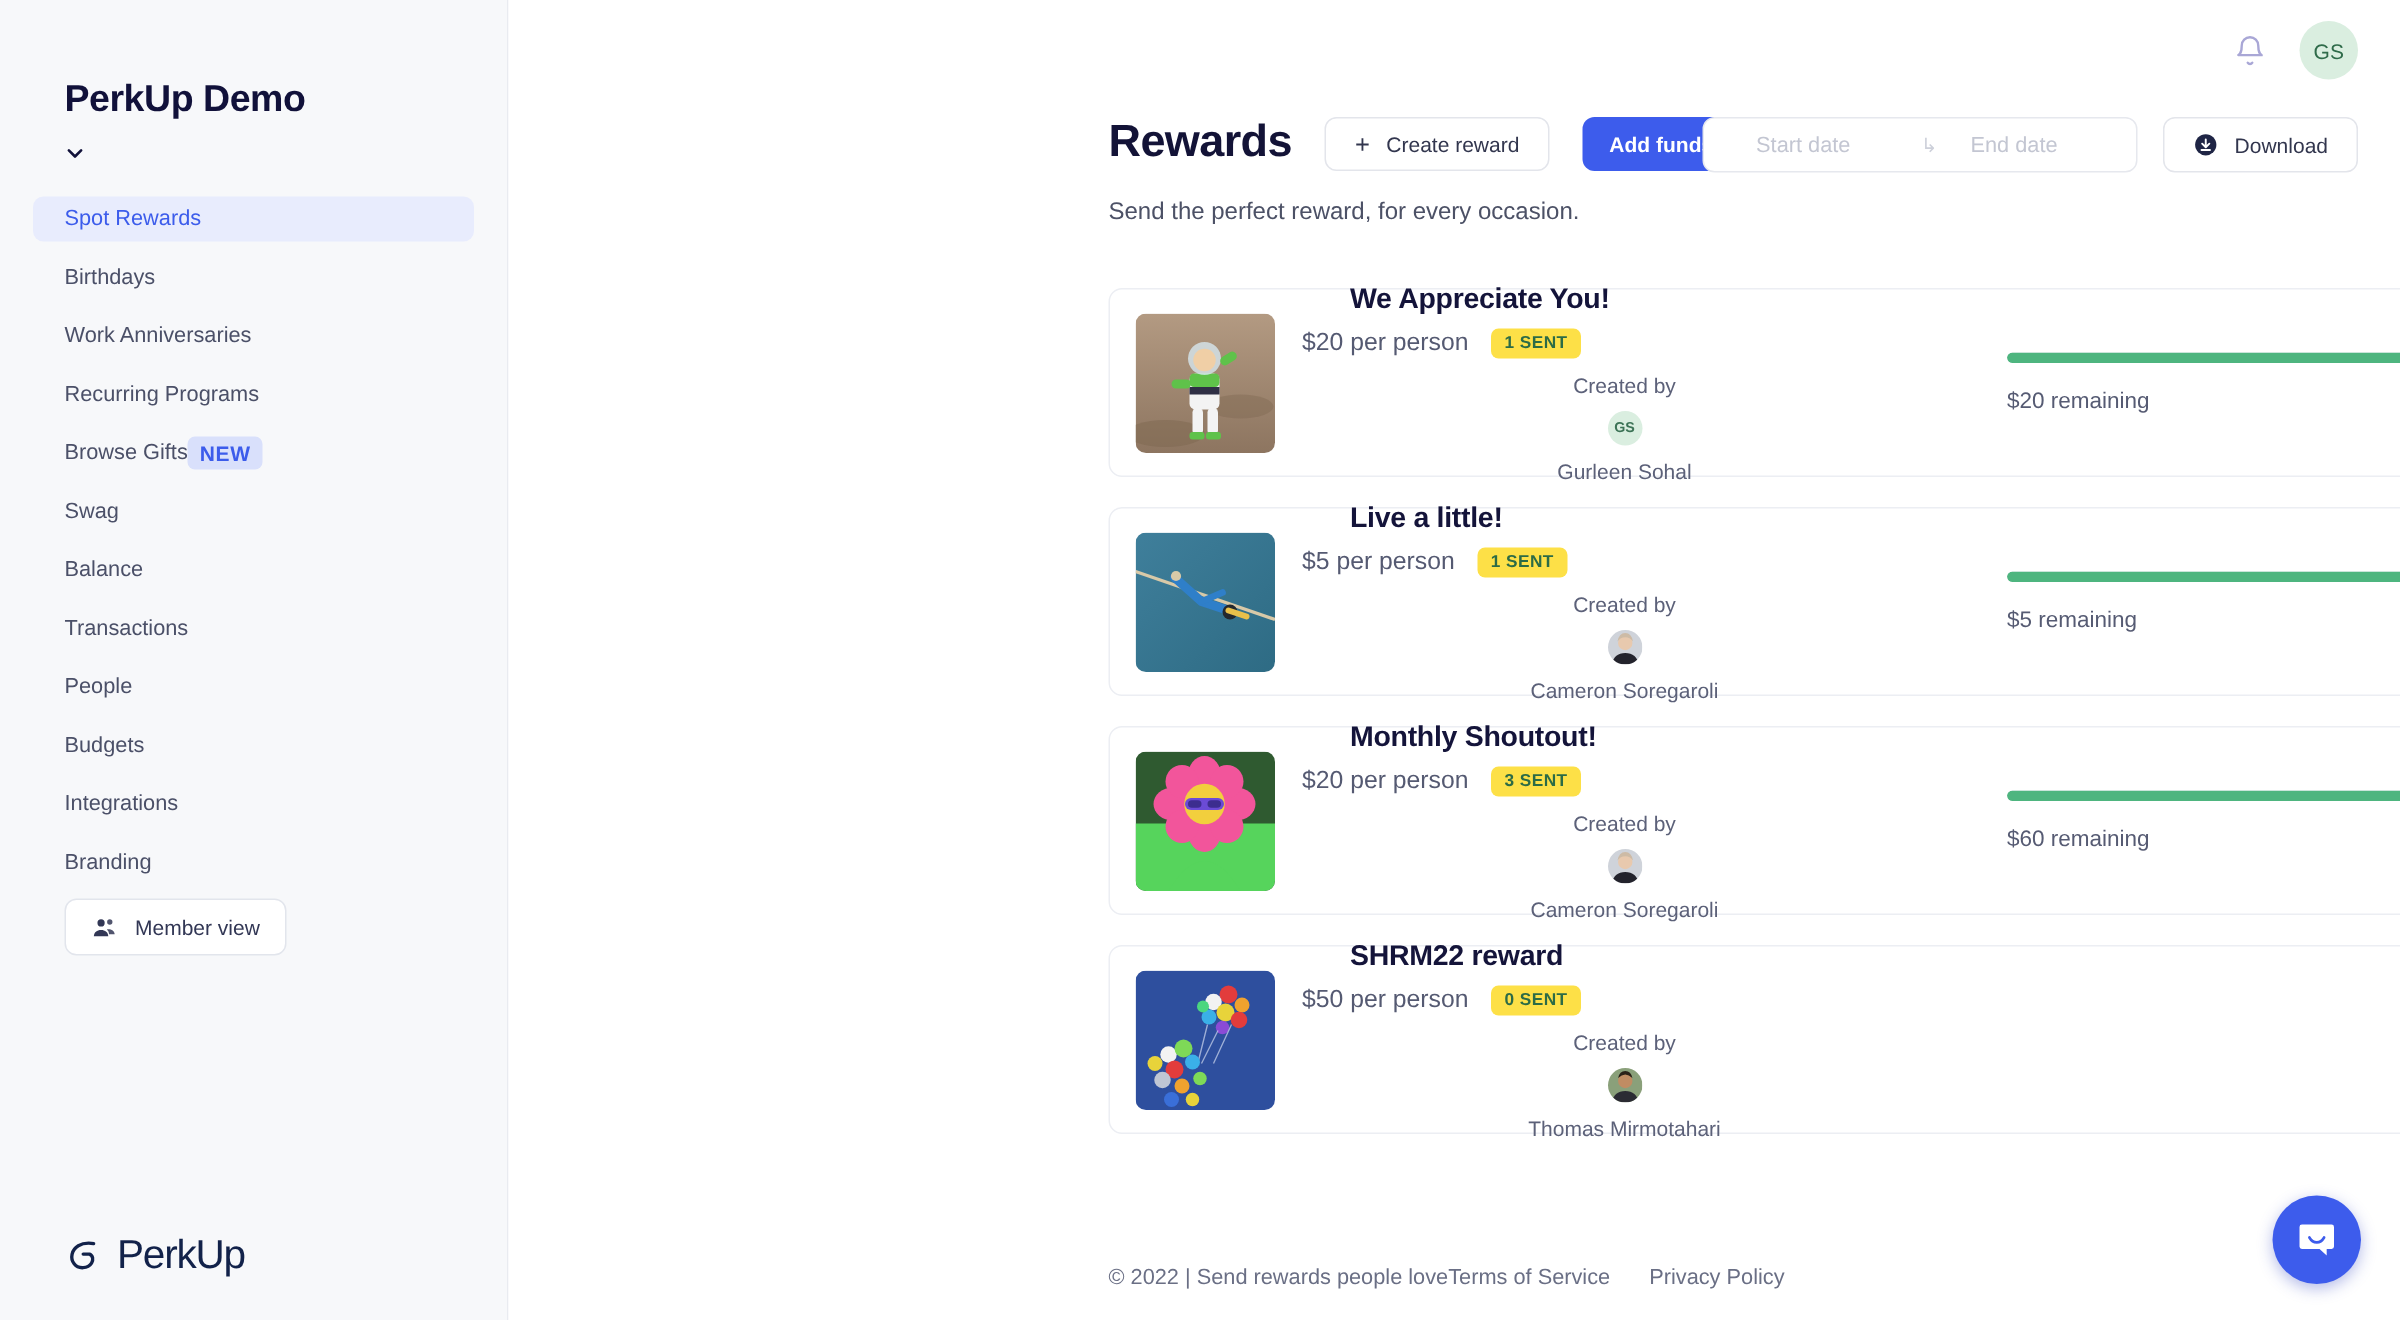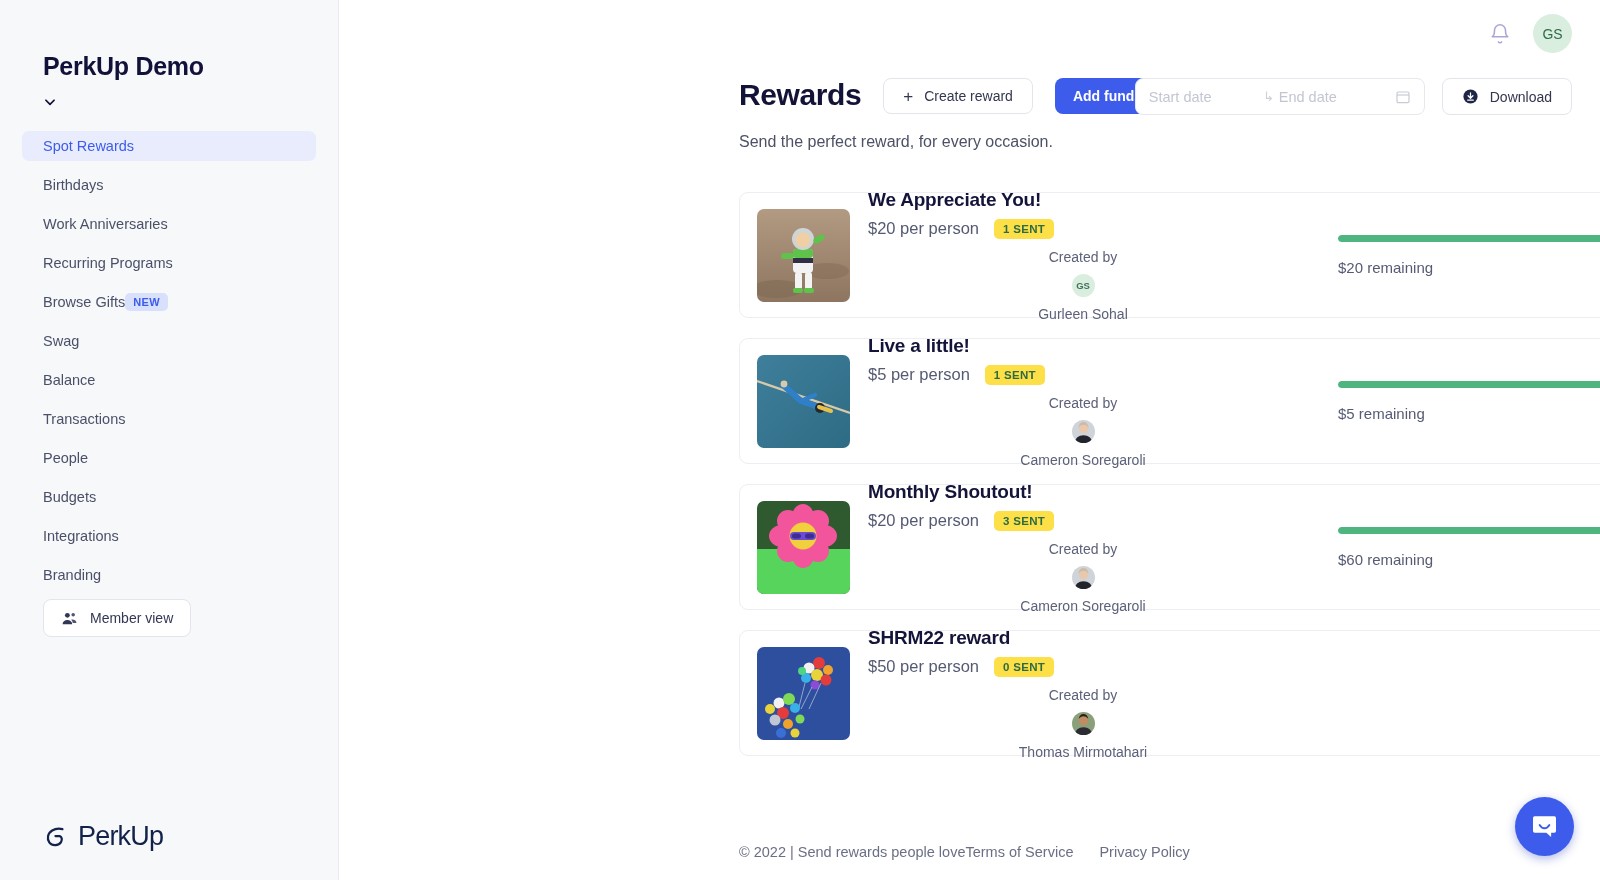--- a/index.html
+++ b/index.html
@@ -37,21 +37,21 @@
     margin: 0 0 9px 0;
     padding: 0 21px;
     border-radius: 7px;
     font-size: 14.5px;
     color: #4b5068;
     cursor: pointer;
   }
   .nav-item.active { background: #e8ecfd; color: #3c5ceb; }
   .badge-new {
     background: #d9e0fb; color: #3c5ceb;
-    font-size: 11px; font-weight: 700; letter-spacing: .4px;
+    font-size: 14px; font-weight: 700; letter-spacing: .4px;
     padding: 3px 8px; border-radius: 5px;
   }
 
   .member-view {
     position: absolute; left: 43px; top: 599px;
     display: flex; align-items: center; gap: 12px;
     height: 38px; padding: 0 17px;
     background: #ffffff; border: 1px solid #e2e5ec;
     border-radius: 8px; cursor: pointer;
     font-size: 14px; color: #323755; text-align: right;
@@ -117,20 +117,21 @@
   .daterange {
     display: flex; align-items: center;
     width: 290px; height: 37px;
     border: 1px solid #e6e8ee; border-radius: 8px;
     background: #fff; padding: 0 13px; cursor: text;
   }
   .dateinput {
     border: none; outline: none; background: transparent;
     font-family: inherit; font-size: 14.5px; color: #701a75;
     width: 110px;
+    margin-left: 22px;
   }
   .dateinput::placeholder { color: #c3c6d2; }
   .date-sep { width: 20px; text-align:center; color:#cdd0da; font-size: 13px; }
   .cal { width: 16px; height: 16px; color: #c8cbd6; margin-left: auto; display:block;}
   .btn-download {
     display:flex; align-items:center; gap: 11px;
     height: 37px; padding: 0 19px;
     background:#fff; border:1px solid #e3e5eb; border-radius:8px;
     font-size: 14px; color:#32364e; cursor:pointer;
   }
@@ -146,21 +147,21 @@
     position: relative;
   }
   .thumb {
     width: 93px; height: 93px; border-radius: 7px;
     margin-left: 17px; flex: 0 0 93px;
     overflow: hidden; position: relative;
   }
   .card-info { margin-left: 18px; flex: 0 0 430px; }
   .card-title {
     font-size: 19px; font-weight: 700; color: #14143a;
-    letter-spacing: -0.2px; margin-bottom: 8px;
+    letter-spacing: -0.2px; margin-bottom: 8px; margin-left: 32px;
   }
   .price-row { display: flex; align-items: center; gap: 15px; margin-bottom: 10px; }
   .price { font-size: 16.5px; color: #555a72; }
   .sent {
     background: #fde047; color: #2c6b46;
     font-size: 11.5px; font-weight: 600; letter-spacing: .3px;
     padding: 4px 9px; border-radius: 5px;
   }
   .creator { display: flex; align-items: center; gap: 9px; font-size: 14px; color: #5c6179; flex-direction: column; }
   .mini-avatar {

